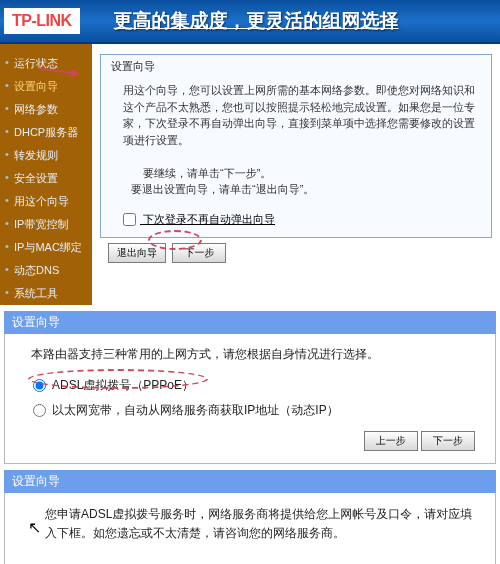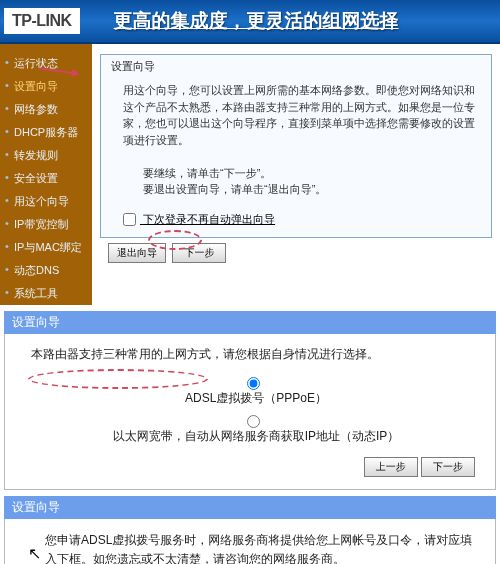--- a/index.html
+++ b/index.html
@@ -1,36 +1,36 @@
 <!DOCTYPE html>
 <html><head>
 <meta charset="utf-8">
 <style>
 *{box-sizing:border-box;margin:0;padding:0;font-family:"Microsoft YaHei",SimSun,sans-serif;}
 body{background:#fff;width:500px;}
 .header{height:44px;background:linear-gradient(#0a4f9e,#1b6fc8 50%,#0a4f9e);display:flex;align-items:center;border-bottom:2px solid #003a7a;}
-.logo{background:#fff;color:#404040;font-weight:bold;font-size:16px;padding:4px 8px;margin-left:4px;letter-spacing:-0.5px;}
+.logo{background:#fff;color:#ef4444;font-weight:bold;font-size:16px;padding:4px 8px;margin-left:4px;letter-spacing:-0.5px;}
 .tagline{color:#fff;font-size:19px;font-weight:bold;margin-left:34px;text-shadow:1px 1px 2px rgba(0,0,0,.5);text-decoration:underline;}
 .layout{display:flex;}
 .sidebar{width:92px;background:#a16207;padding-top:8px;min-height:176px;}
 .sidebar li{list-style:none;color:#e6eef8;font-size:11px;padding:4px 6px 4px 14px;position:relative;cursor:pointer;}
 .sidebar li::before{content:"•";position:absolute;left:5px;color:#9fc2e8;}
 .sidebar li.hi{color:#ffd27a;}
 .main{flex:1;padding:10px 8px 2px 8px;}
 .wiz-box{border:1px solid #7fa9d6;background:#f7fbff;}
 .wiz-title{font-size:11px;padding:4px 10px;color:#2a2a2a;}
 .wiz-body{font-size:11px;color:#333;padding:4px 14px 8px 22px;line-height:1.5;}
 .wiz-chk{font-size:11px;padding:6px 14px 10px 22px;text-decoration:underline;}
 .wiz-chk input{vertical-align:middle;margin-right:4px;}
 .btnrow{padding:4px 8px;text-align:left;}
 .btn{display:inline-block;min-width:54px;font-size:10px;padding:2px 8px;border:1px solid #7b7b7b;background:linear-gradient(#fefefe,#d8d8d8);cursor:pointer;}
 .panel{margin:6px 4px 2px 4px;}
 .panel-head{background:#6d9eeb;color:#fff;font-size:12px;padding:3px 8px;}
 .panel-body{border:1px solid #b8b8b8;border-top:none;padding:12px 16px 10px 20px;font-size:12px;color:#222;}
-.radio-line{padding:4px 0 4px 8px;font-size:12px;display:flex;align-items:center;flex-direction:column;}
+.radio-line{padding:4px 0 4px 8px;font-size:12px;display:flex;align-items:center;}
 .radio-line input{margin-right:6px;}
 .btnrow-r{text-align:right;padding:8px 4px 2px 4px;}
 .anno{position:absolute;pointer-events:none;}
 .oval{border:2px dashed #d0465b;border-radius:50%;}
 .arrow{width:40px;height:2px;background:#d0465b;position:absolute;}
 .arrow::after{content:"";position:absolute;right:-2px;top:-3px;border-left:8px solid #d0465b;border-top:4px solid transparent;border-bottom:4px solid transparent;}
 .cursor{position:absolute;font-size:16px;color:#000;}
 </style>
 </head>
 <body>
@@ -51,23 +51,23 @@
       <li>用这个向导</li>
       <li>IP带宽控制</li>
       <li>IP与MAC绑定</li>
       <li>动态DNS</li>
       <li>系统工具</li>
     </ul>
   <div class="main" style="position:relative">
     <div class="wiz-box">
       <div class="wiz-title">设置向导</div>
       <div class="wiz-body">
-        <span>用这个向导，您可以设置上网所需的基本网络参数。即使您对网络知识和这个产品不太熟悉，本路由器支持三种常用的上网方式。如果您是一位专家，您也可以退出这个向导程序，直接到菜单项中选择您需要修改的设置项进行设置。</span><br><br>
+        <span>用这个向导，您可以设置上网所需的基本网络参数。即使您对网络知识和这个产品不太熟悉，您也可以按照提示轻松地完成设置。如果您是一位专家，下次登录不再自动弹出向导，直接到菜单项中选择您需要修改的设置项进行设置。</span><br><br>
         <span style="margin-left:20px">要继续，请单击“下一步”。</span><br>
-        <span style="margin-left:20px">要退出设置向导，请单击“退出向导”。</span>
+        <span style="margin-left:8px">要退出设置向导，请单击“退出向导”。</span>
       </div>
       <div class="wiz-chk">
         <input type="checkbox" style="">
         <span>下次登录不再自动弹出向导</span>
       </div>
     </div>
     <div class="btnrow">
       <button class="btn">退出向导</button>
       <button class="btn" style="margin-left:2px">下一步</button>
     </div>

